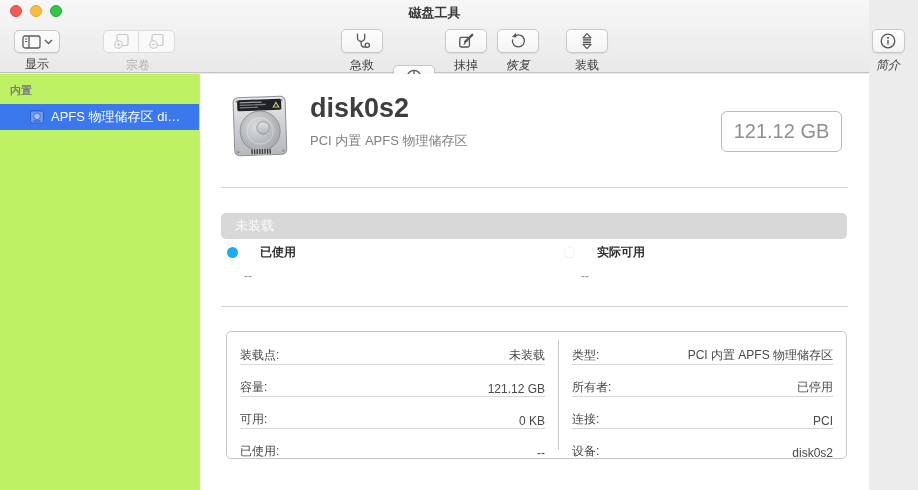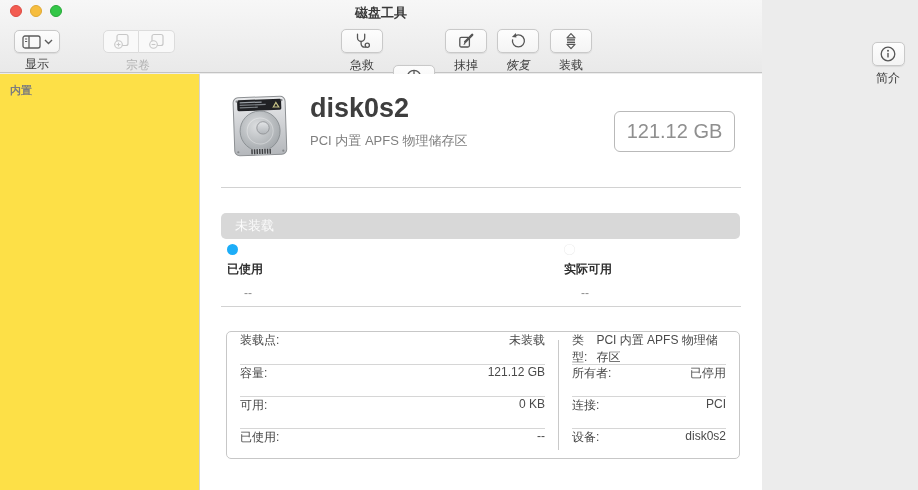--- a/index.html
+++ b/index.html
@@ -3,21 +3,21 @@
 <meta charset="utf-8">
 <style>
   * { margin:0; padding:0; box-sizing:border-box; }
   html,body { width:918px; height:490px; }
   body {
     font-family:"Liberation Sans","DejaVu Sans",sans-serif;
     -webkit-font-smoothing:antialiased;
     background:#ececec;
     overflow:hidden;
   }
-  .window { width:762px; height:490px; position:relative; background:#ececec; }
+  .window { width:869px; height:490px; position:relative; background:#ececec; }
 
   
   .chrome {
     position:absolute; top:0; left:0; right:0; height:73px;
     background:linear-gradient(#f7f7f7,#e9e9e9);
     border-bottom:1px solid #c3c3c3;
   }
   .titlebar { position:relative; height:22px; }
   .traffic { position:absolute; top:5px; left:10px; display:flex; gap:8px; }
   .light { width:12px; height:12px; border-radius:50%; }
@@ -46,30 +46,30 @@
   .seg .tb-btn:last-child  { border-radius:0 5px 5px 0; }
   .icon-svg { display:block; }
 
   
   .tb-show   { left:14px;  top:8px; width:46px; }
   .tb-volume { left:103px; top:8px; width:70px; }
   .tb-act0 { left:340px; top:7px; width:44px; }
   .tb-act1 { left:392px; top:7px; width:44px;margin-top:36px; }
   .tb-act2 { left:444px; top:7px; width:44px; }
   .tb-act3 { left:496px; top:7px; width:44px;font-style:italic; }
-  .tb-act4 { left:548px; top:7px; width:46px; }
-  .tb-info { left:871px; top:20px; width:34px; }
+  .tb-act4 { left:564px; top:7px; width:46px; }
+  .tb-info { left:871px; top:7px; width:34px;font-style:italic; }
   .tb-act0 .tb-btn,.tb-act1 .tb-btn,.tb-act2 .tb-btn,.tb-act3 .tb-btn,.tb-act4 .tb-btn { width:42px; height:24px; }
   .tb-show .tb-btn { width:46px; gap:3px; }
   .tb-info .tb-btn { width:33px; height:24px; }
 
   
   .main-row { position:absolute; top:74px; left:0; right:0; bottom:0; display:flex; }
   .sidebar {
-    width:200px; background:#fde047; border-right:1px solid #d5d5d5;
+    width:200px; background:#bef264; border-right:1px solid #d5d5d5;
     flex:0 0 200px; padding-top:7px;
   }
   .sb-section { font-size:11px; font-weight:700; color:#7d7d7d; padding:2px 10px 6px; }
   .sb-item {
     height:26px; display:flex; align-items:center; gap:6px;
     padding-left:29px; font-size:13px; color:#2d2d2d; white-space:nowrap; overflow:hidden;
   }
   .sb-item.selected { background:#3b78ee; color:#ffffff; }
   .sb-item .sb-label { overflow:hidden; text-overflow:ellipsis; }
 
@@ -92,37 +92,37 @@
   .usage-bar {
     position:absolute; left:21px; right:22px; top:139px; height:26px;
     background:#d8d8d8; border-radius:5px;
     display:flex; align-items:center;
     font-size:13px; font-weight:500; color:#fbfbfb; padding-left:14px;
   }
 
   .legend-item { position:absolute; top:170px; }
   .leg0 { left:27px; }
   .leg1 { left:364px; }
-  .legend-head { display:flex; gap:6px;flex-direction:column; }
+  .legend-head { display:flex; align-items:center; gap:22px; }
   .legend-dot { width:11px; height:11px; border-radius:50%; }
   .dot-used { background:#1cadf8; }
   .dot-free { background:#ffffff; box-shadow:inset 0 0 0 0.5px rgba(0,0,0,0.08); }
   .legend-label { font-size:12px; font-weight:700; color:#2e2e2e; }
   .legend-value { font-size:12px; color:#8f8f8f; margin:8px 0 0 17px; }
 
   .details {
     position:absolute; left:26px; right:22px; top:257px; height:128px;
     border:1px solid #c7c7c7; border-radius:5px;
   }
   .dcol { position:absolute; top:0; bottom:0; }
   .dcol.left  { left:0; width:331px; }
   .dcol.right { left:332px; right:0; }
   .vsep { position:absolute; left:331px; top:8px; bottom:8px; width:1px; background:#c9c9c9; }
   .drow {
-    height:32px; display:flex; align-items:flex-start; justify-content:space-between;
+    height:32px; display:flex; align-items:flex-end; justify-content:space-between;
     margin:0 13px; font-size:12px; color:#474747;
   }
   .drow + .drow { border-top:1px solid #d6d6d6; }
   .drow .dval { color:#4a4a4a; }
 </style>
 </head>
 <body>
 
 <div class="window">
 
@@ -241,20 +241,28 @@
       </div>
 
     </div>
   </div>
 
   <div class="main-row">
 
     <div class="sidebar">
       <div class="sb-section">内置</div>
 
+      <div class="sb-item selected">
+        <svg class="icon-svg" width="16" height="16" viewBox="0 0 16 16">
+          <rect x="1.5" y="2" width="13" height="12" rx="2" fill="#6d9bf5" stroke="#2f5ec9" stroke-width="1"></rect>
+          <circle cx="8" cy="7.3" r="3.3" fill="#a9c3f8" stroke="#2f5ec9" stroke-width="0.8"></circle>
+          <line x1="4.5" y1="12" x2="11.5" y2="12" stroke="#2f5ec9" stroke-width="1.2"></line>
+        </svg>
+        <span class="sb-label">APFS 物理储存区 di…</span>
+      </div>
 
     </div>
 
     <div class="content">
 
       <svg class="disk-icon" width="66" height="68" viewBox="0 0 66 68">
         <defs>
           <linearGradient id="hdBody" x1="0" y1="0" x2="0" y2="1">
             <stop offset="0" stop-color="#e9eaec"></stop>
               <stop offset="1" stop-color="#b4b7bb"></stop>

